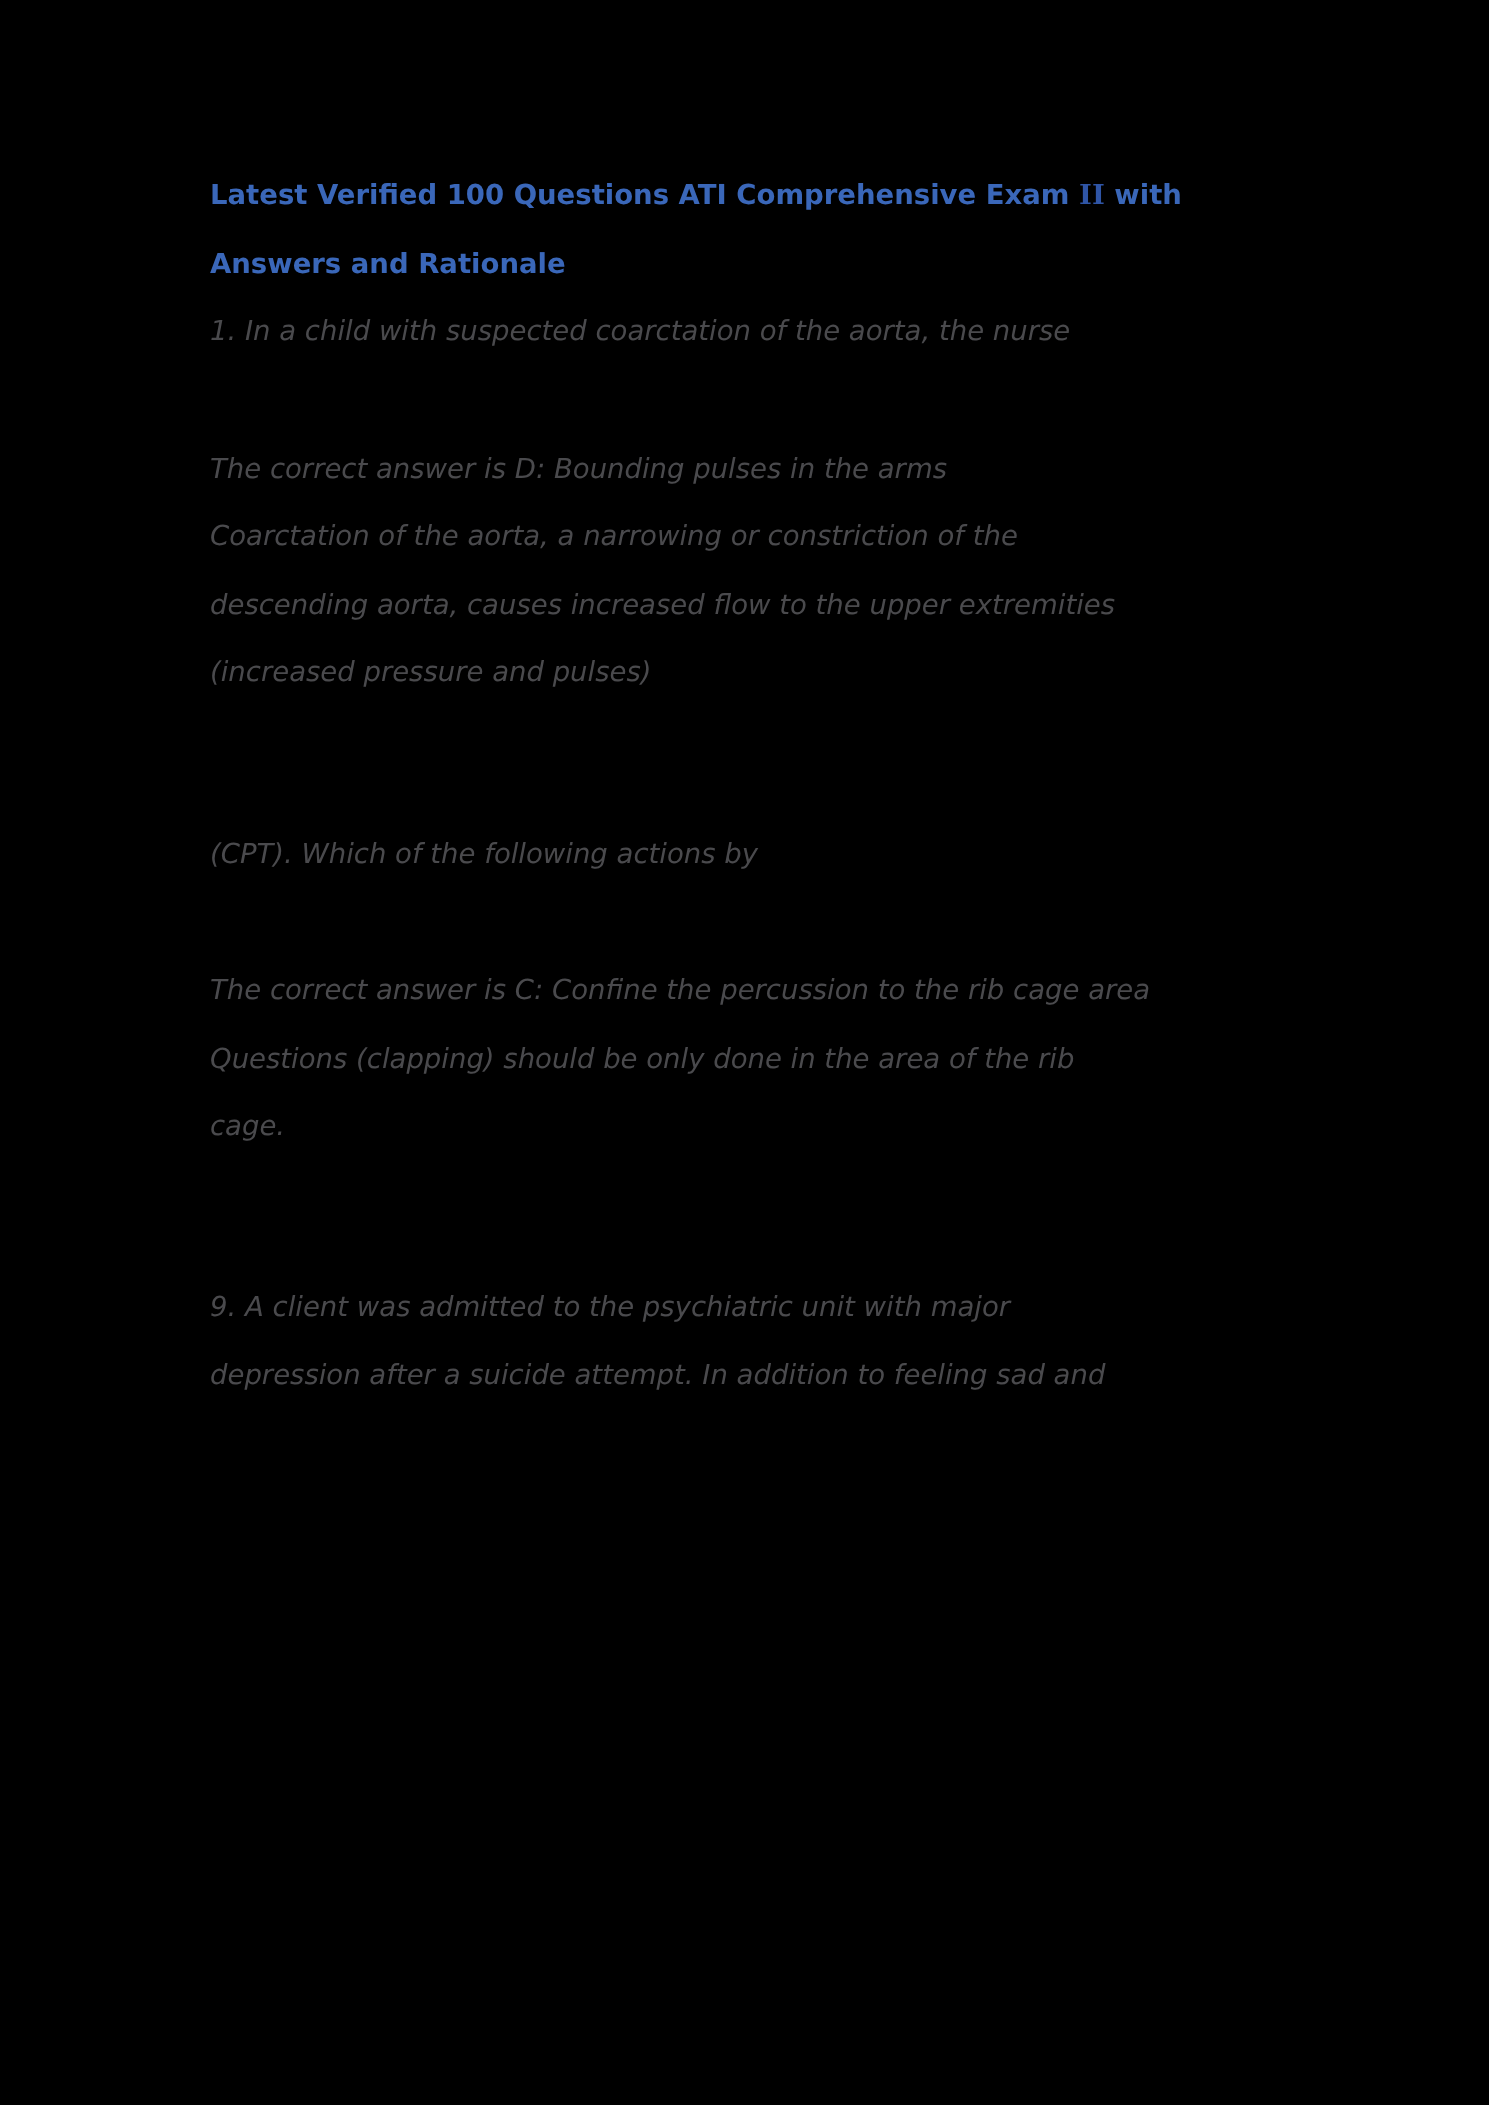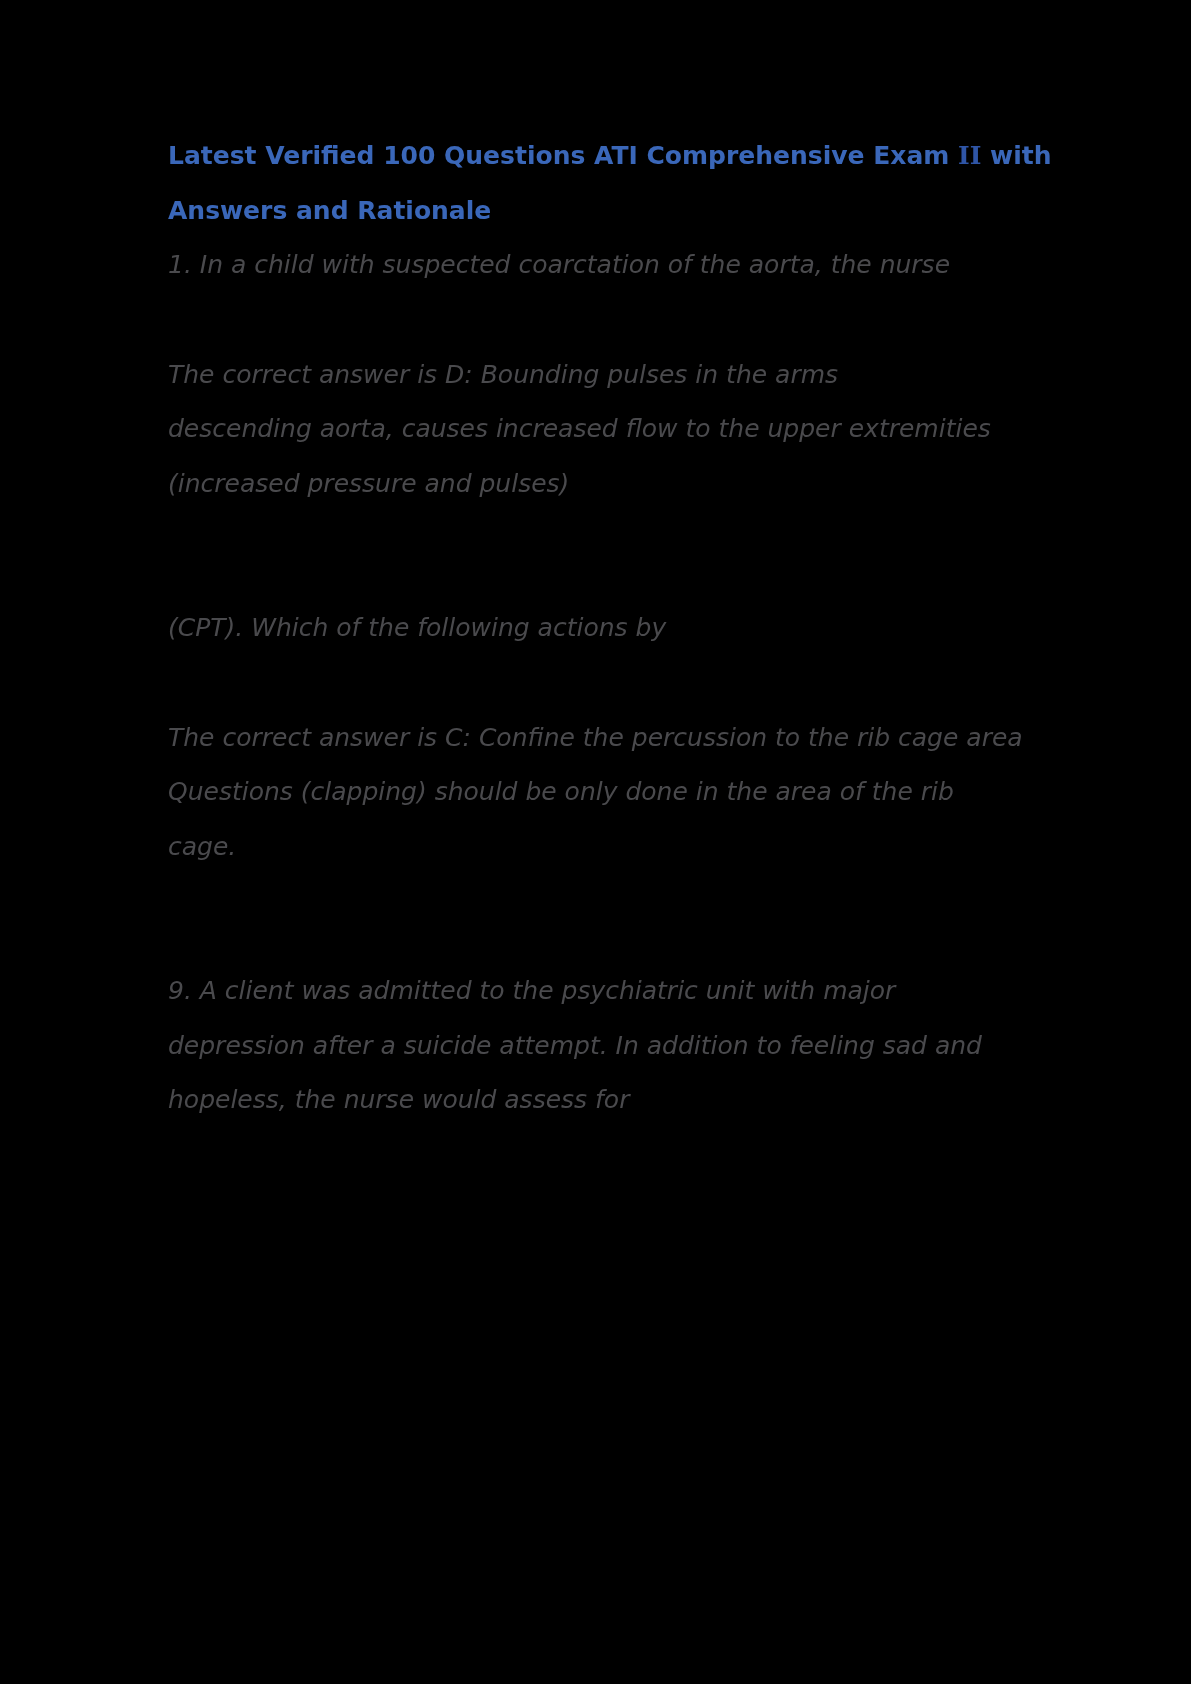--- a/index.html
+++ b/index.html
@@ -15,21 +15,21 @@
   }
   .page {
     position: relative;
     width: 1191px;
     height: 1684px;
     background: var(--bg);
     padding: 129px 80px 0 168px;
     overflow: hidden;
   }
   .line {
-    font-size: 25px;
+    font-size: 22px;
     line-height: 54.5px;
     white-space: nowrap;
   }
   .title-line {
     color: var(--title-blue);
     font-weight: bold;
   }
   .roman {
     font-family: "DejaVu Serif", "Liberation Serif", serif;
     color: var(--roman-blue);
@@ -50,30 +50,30 @@
   <div>
     <div class="line title-line"><span>Latest Verified 100 Questions ATI Comprehensive Exam </span><span class="roman">II</span><span> with</span></div>
     <div class="line title-line">Answers and Rationale</div>
   </div>
   <div id="blocks">
       <div class="para question">
         <div class="line">1. In a child with suspected coarctation of the aorta, the nurse</div>
       </div>
       <div class="para answer">
         <div class="line">The correct answer is D: Bounding pulses in the arms</div>
+        <div class="line">Coarctation of the aorta, a narrowing or constriction of the</div>
         <div class="line">descending aorta, causes increased flow to the upper extremities</div>
         <div class="line">(increased pressure and pulses)</div>
       </div>
       <div class="para question">
         <div class="line">(CPT). Which of the following actions by</div>
       </div>
       <div class="para answer">
         <div class="line">The correct answer is C: Confine the percussion to the rib cage area</div>
         <div class="line">Questions (clapping) should be only done in the area of the rib</div>
         <div class="line">cage.</div>
       </div>
       <div class="para question">
         <div class="line">9. A client was admitted to the psychiatric unit with major</div>
         <div class="line">depression after a suicide attempt. In addition to feeling sad and</div>
-        <div class="line">hopeless, the nurse would assess for</div>
       </div>
     </div>
 </div>
 
 </body></html>

